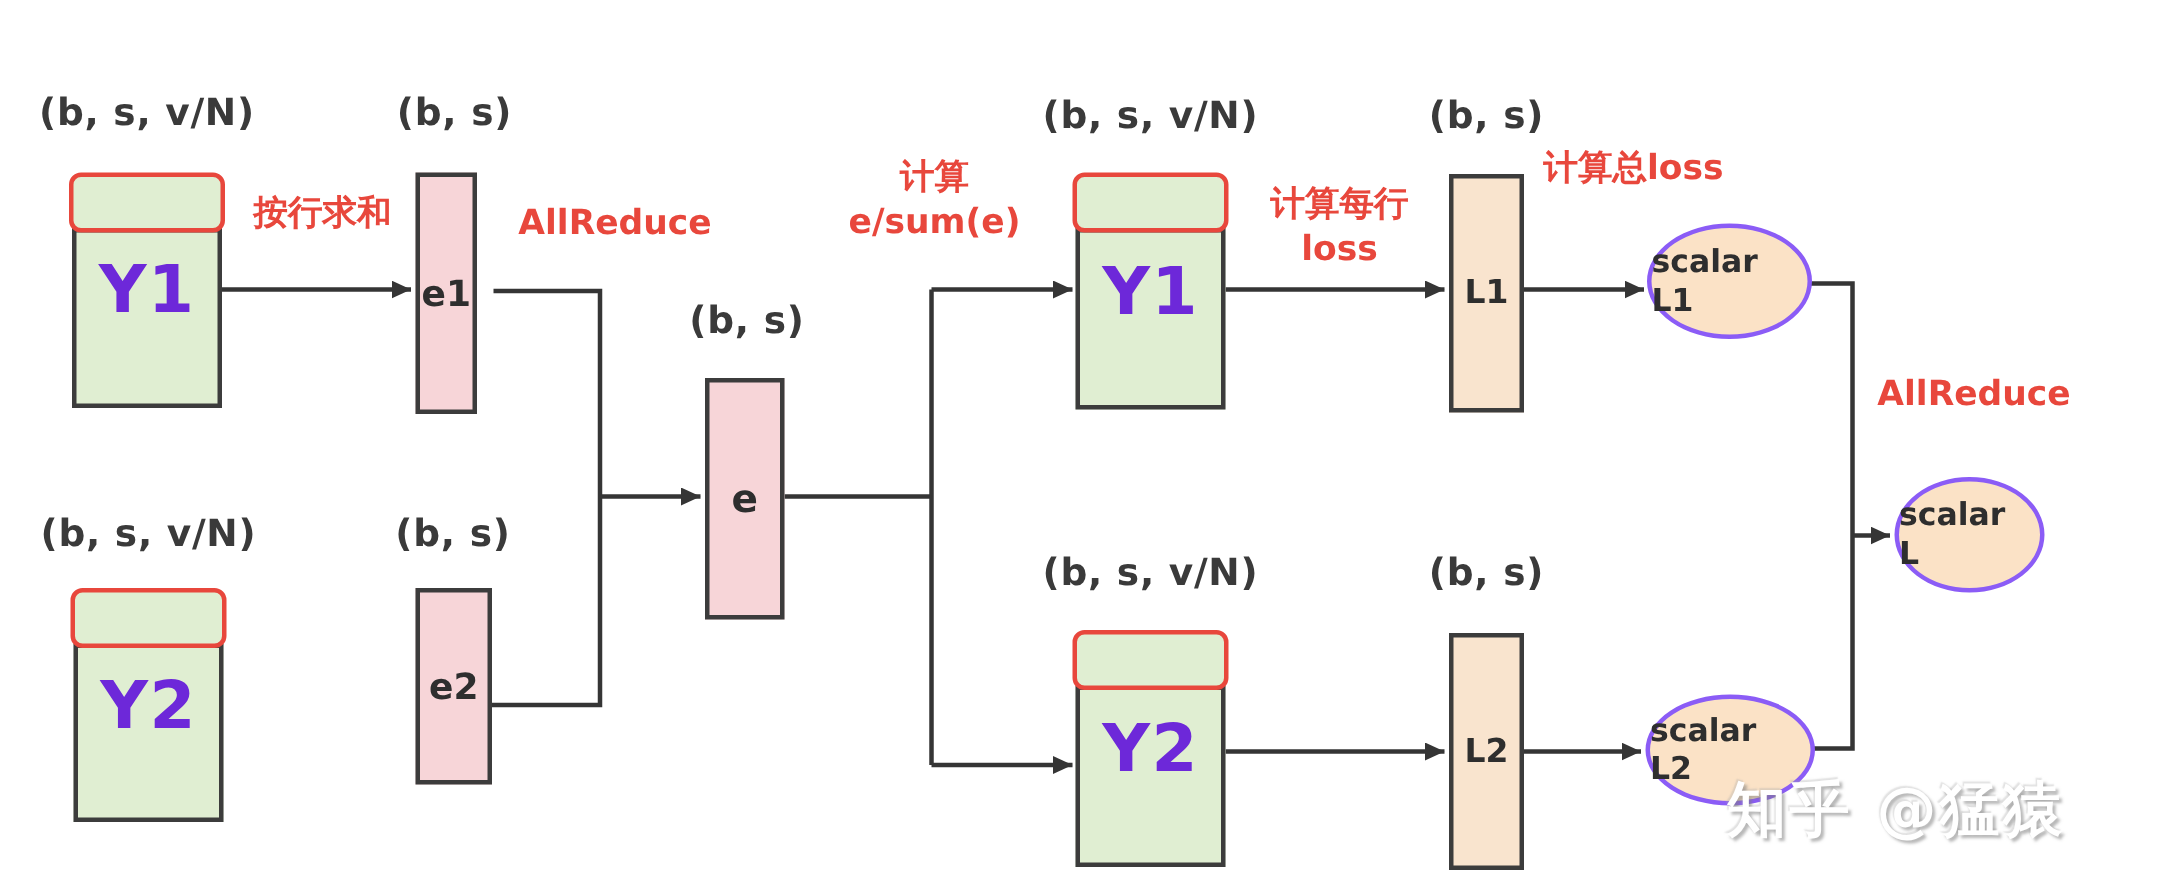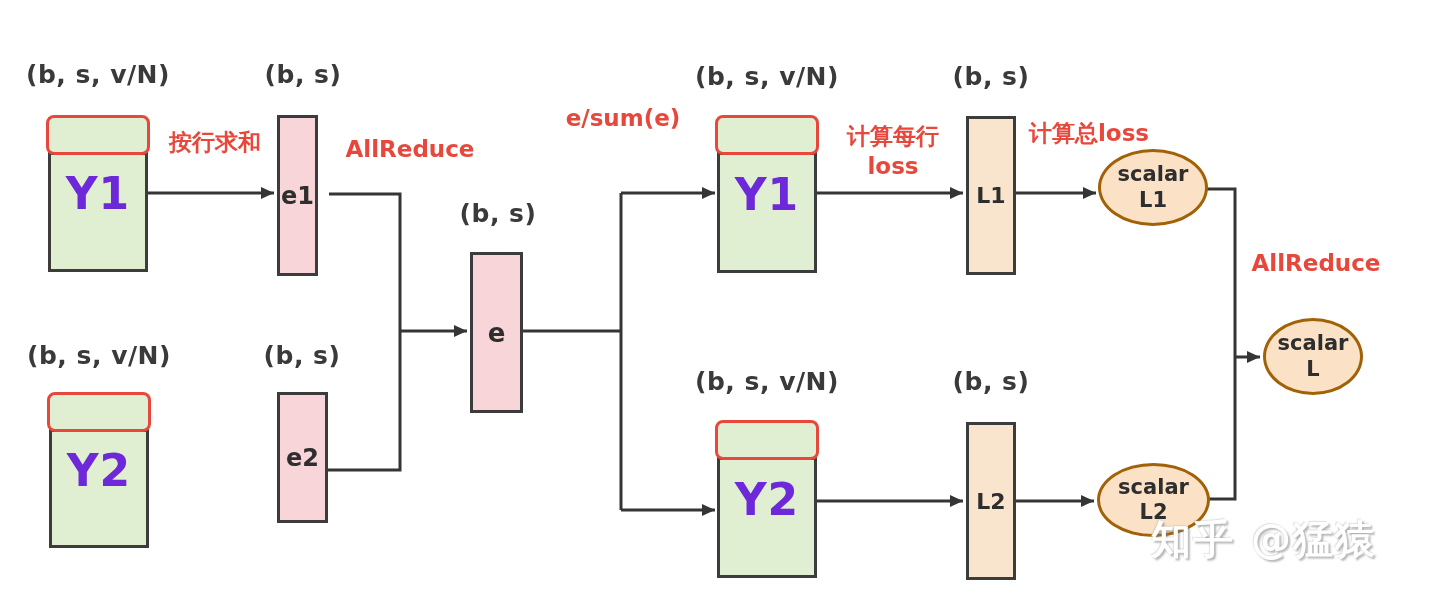--- a/index.html
+++ b/index.html
@@ -32,23 +32,23 @@
   .bar {
     position:absolute; border:3px solid #3c3c3c;
     display:flex; align-items:center; justify-content:center;
     font-size:24px; font-weight:600; color:#2e2e2e;
   }
   .bar.pink { background:var(--bar-pink,#f7d5d8); }
   .bar.tan  { background:var(--bar-tan,#f9e4ce); }
 
   
   .oval {
-    position:absolute; border:3px solid #a16207; border-radius:50%;
+    position:absolute; border:3px solid #8b5cf6; border-radius:50%;
     background:var(--oval-tan,#fbe2c6);
-    display:flex; flex-direction:column; align-items:center; justify-content:center;
+    display:flex; flex-direction:column; justify-content:center;
     font-size:21px; font-weight:600; color:#2e2e2e; line-height:1.2;
   }
 
   
   .dim {
     position:absolute; text-align:center;
     font-size:25px; font-weight:600; color:#3a3a3a; letter-spacing:0.5px;
     white-space:nowrap;
   }
 
@@ -101,27 +101,28 @@
   <div class="dim" style="left:222px; top:341px; width:160px;">(b, s)</div>
   <div class="dim" style="left:418px; top:199px; width:160px;">(b, s)</div>
   <div class="dim" style="left:687px; top:62px; width:160px;">(b, s, v/N)</div>
   <div class="dim" style="left:911px; top:62px; width:160px;">(b, s)</div>
   <div class="dim" style="left:687px; top:367px; width:160px;">(b, s, v/N)</div>
   <div class="dim" style="left:911px; top:367px; width:160px;">(b, s)</div>
 
   <div class="red-note" style="left:135px; top:128px; width:160px;">按行求和</div>
   <div class="red-note" style="left:330px; top:135px; width:160px;">AllReduce</div>
   <div class="red-note" style="left:543px; top:104px; width:160px;">
+    <span>计算</span>
     <span>e/sum(e)</span>
   </div>
   <div class="red-note" style="left:813px; top:104px; width:160px;margin-top:18px;">
     <span>计算每行</span>
     <span>loss</span>
   </div>
-  <div class="red-note" style="left:1009px; top:119px; width:160px;">计算总loss</div>
+  <div class="red-note" style="left:1009px; top:98px; width:160px;">计算总loss</div>
   <div class="red-note" style="left:1236px; top:249px; width:160px;">AllReduce</div>
 
   <div class="tensor" style="left:48px; top:115px; width:100px; height:157px;">
     <div class="t-body"></div>
     <div class="strip"></div>
     <div class="t-label">Y1</div>
   </div>
   <div class="tensor" style="left:49px; top:392px; width:100px; height:156px;">
     <div class="t-body"></div>
     <div class="strip"></div>

